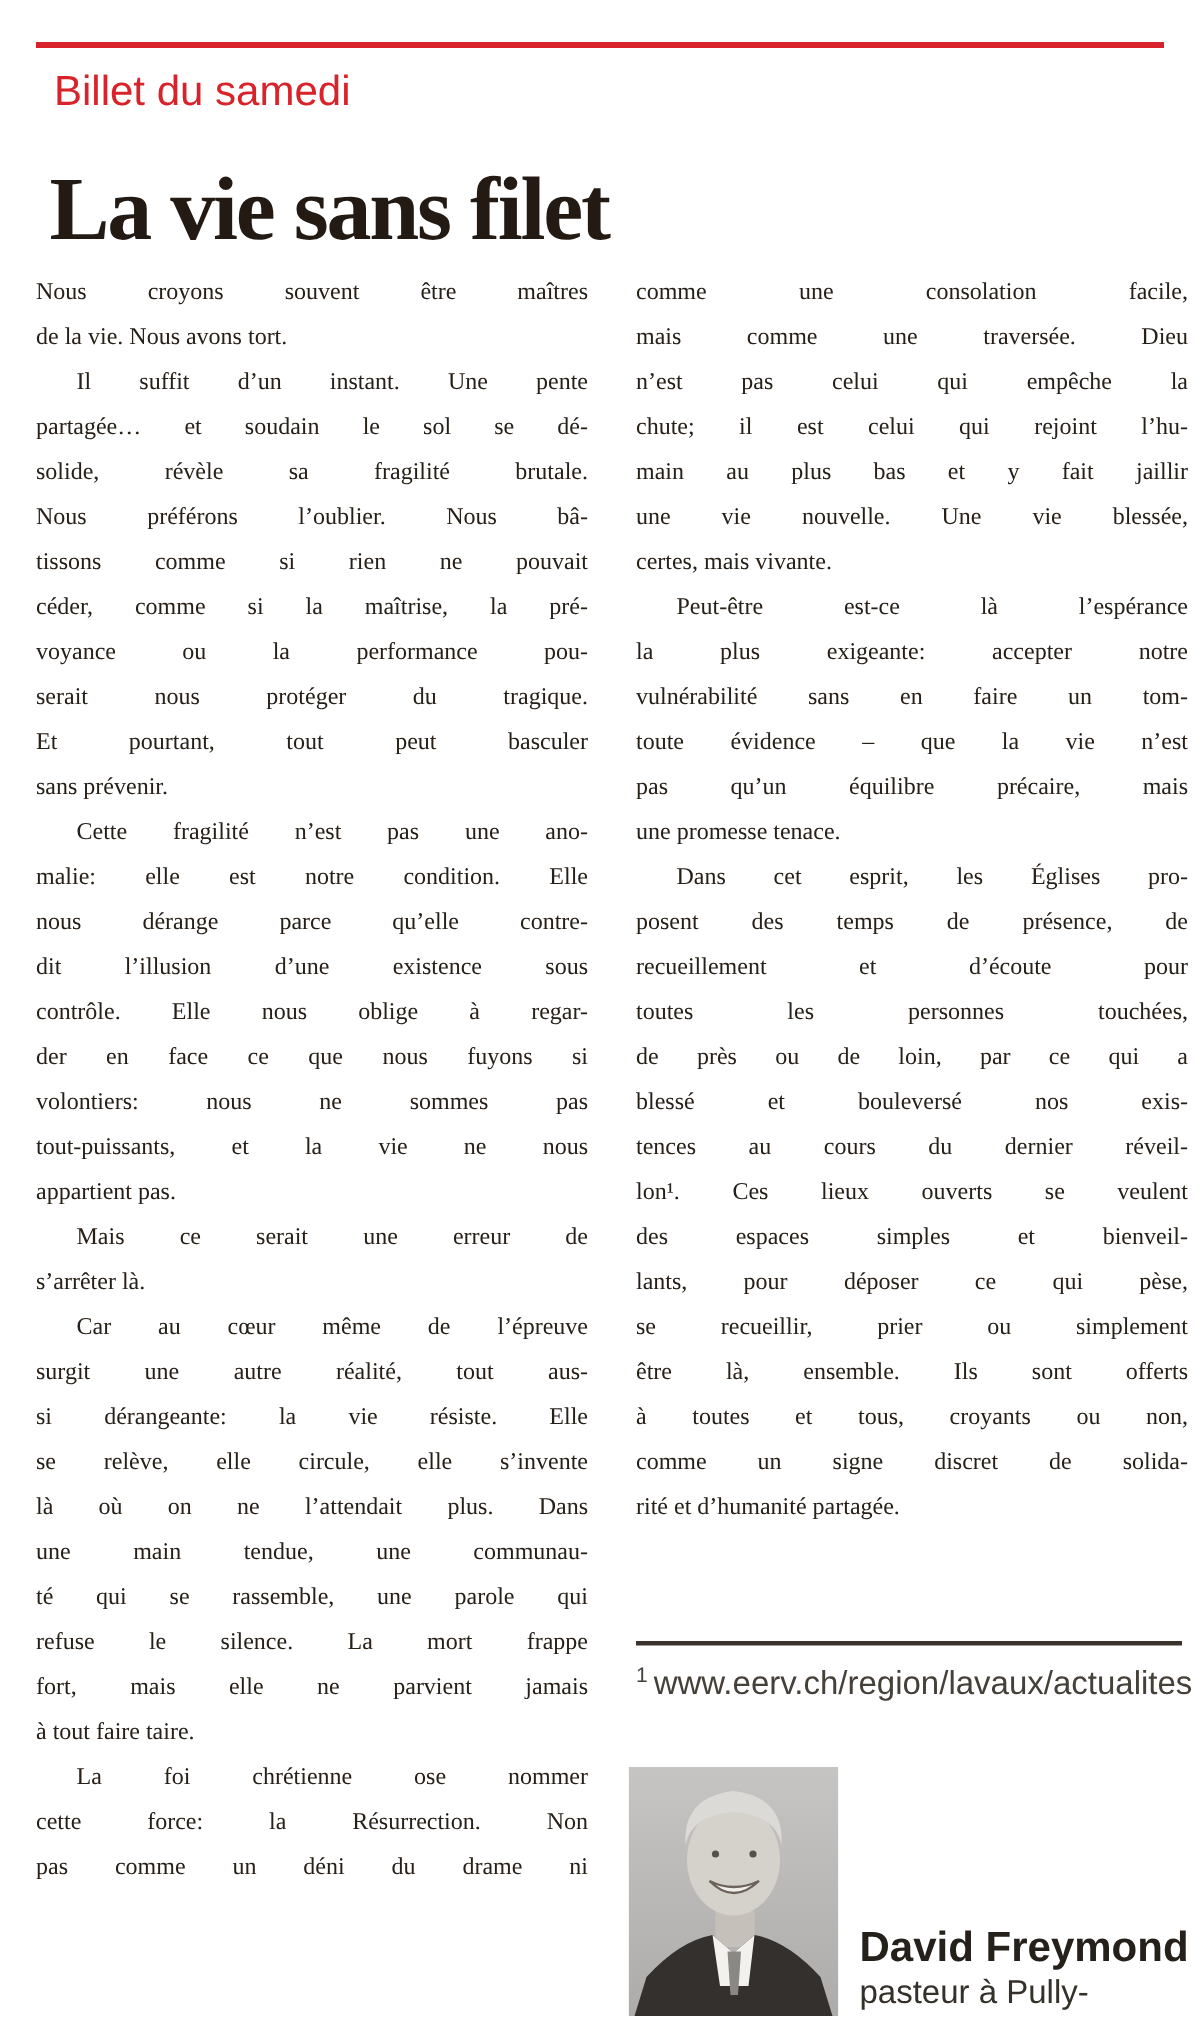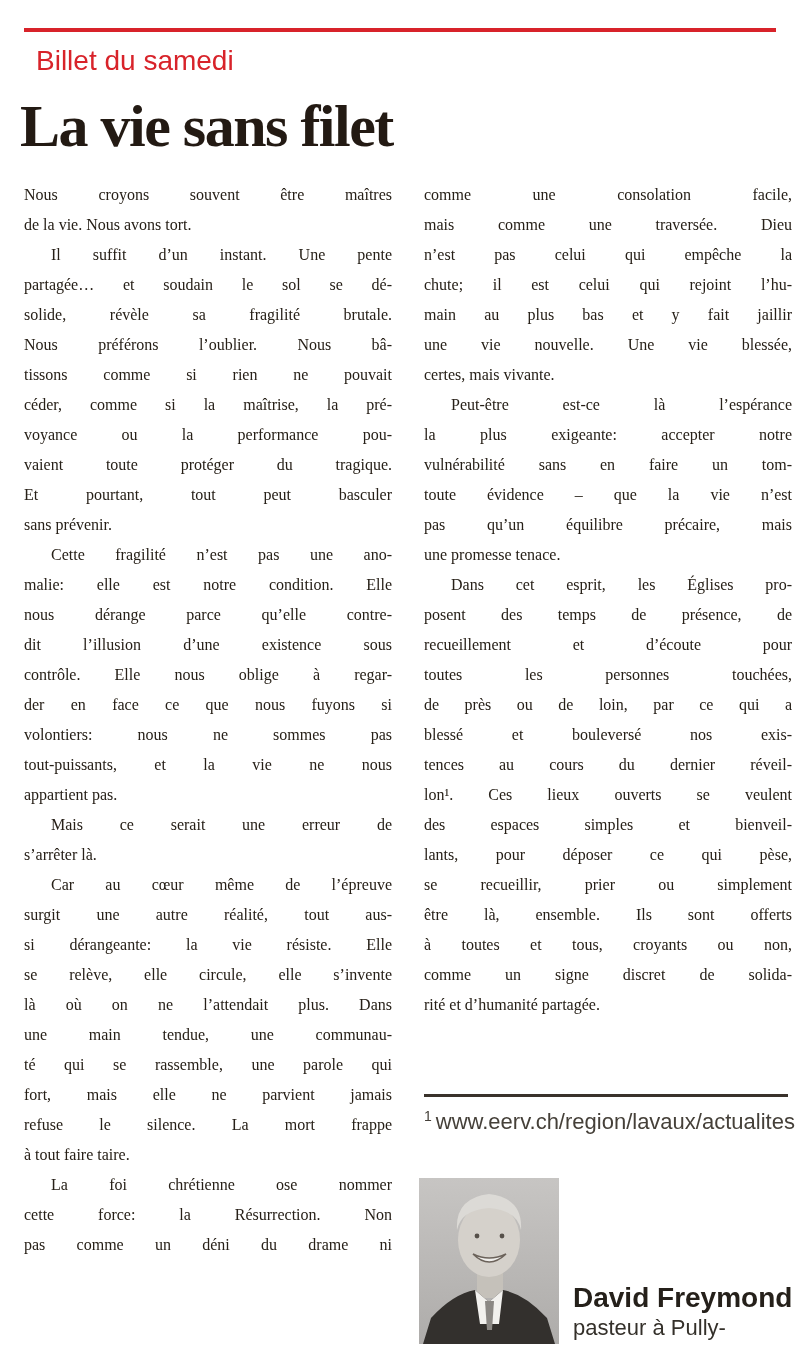--- a/index.html
+++ b/index.html
@@ -19,21 +19,21 @@
   .rubric {
     position: absolute;
     left: 36px; top: 45px;
     font-family: "Liberation Sans", sans-serif;
     font-size: 28px;
     line-height: 32px;
   }
   .title {
     position: absolute;
     left: 20px; top: 92px;
-    margin: 0;
+    margin: 13px;
     font-size: 60px;
     font-weight: 700;
     letter-spacing: -1.5px;
     color: #231a13;
     white-space: nowrap;
   }
   .col {
     position: absolute;
     top: 180px;
     width: 368px;
@@ -108,43 +108,43 @@
   <div class="col col-left">
       <div class="line">Nous croyons souvent être maîtres</div>
       <div class="line end">de la vie. Nous avons tort.</div>
       <div class="line indent">Il suffit d’un instant. Une pente</div>
       <div class="line">partagée… et soudain le sol se dé-</div>
       <div class="line">solide, révèle sa fragilité brutale.</div>
       <div class="line">Nous préférons l’oublier. Nous bâ-</div>
       <div class="line">tissons comme si rien ne pouvait</div>
       <div class="line">céder, comme si la maîtrise, la pré-</div>
       <div class="line">voyance ou la performance pou-</div>
-      <div class="line">vaient toute protéger du tragique.</div>
+      <div class="line">serait nous protéger du tragique.</div>
       <div class="line">Et pourtant, tout peut basculer</div>
       <div class="line end">sans prévenir.</div>
       <div class="line indent">Cette fragilité n’est pas une ano-</div>
       <div class="line">malie: elle est notre condition. Elle</div>
       <div class="line">nous dérange parce qu’elle contre-</div>
       <div class="line">dit l’illusion d’une existence sous</div>
       <div class="line">contrôle. Elle nous oblige à regar-</div>
       <div class="line">der en face ce que nous fuyons si</div>
       <div class="line">volontiers: nous ne sommes pas</div>
       <div class="line">tout-puissants, et la vie ne nous</div>
       <div class="line end">appartient pas.</div>
       <div class="line indent">Mais ce serait une erreur de</div>
       <div class="line end">s’arrêter là.</div>
       <div class="line indent">Car au cœur même de l’épreuve</div>
       <div class="line">surgit une autre réalité, tout aus-</div>
       <div class="line">si dérangeante: la vie résiste. Elle</div>
       <div class="line">se relève, elle circule, elle s’invente</div>
       <div class="line">là où on ne l’attendait plus. Dans</div>
       <div class="line">une main tendue, une communau-</div>
       <div class="line">té qui se rassemble, une parole qui</div>
+      <div class="line">refuse le silence. La mort frappe</div>
       <div class="line">fort, mais elle ne parvient jamais</div>
-      <div class="line">refuse le silence. La mort frappe</div>
       <div class="line end">à tout faire taire.</div>
       <div class="line indent">La foi chrétienne ose nommer</div>
       <div class="line">cette force: la Résurrection. Non</div>
       <div class="line">pas comme un déni du drame ni</div>
     </div>
 
   <div class="col col-right">
       <div class="line">comme une consolation facile,</div>
       <div class="line">mais comme une traversée. Dieu</div>
       <div class="line">n’est pas celui qui empêche la</div>

